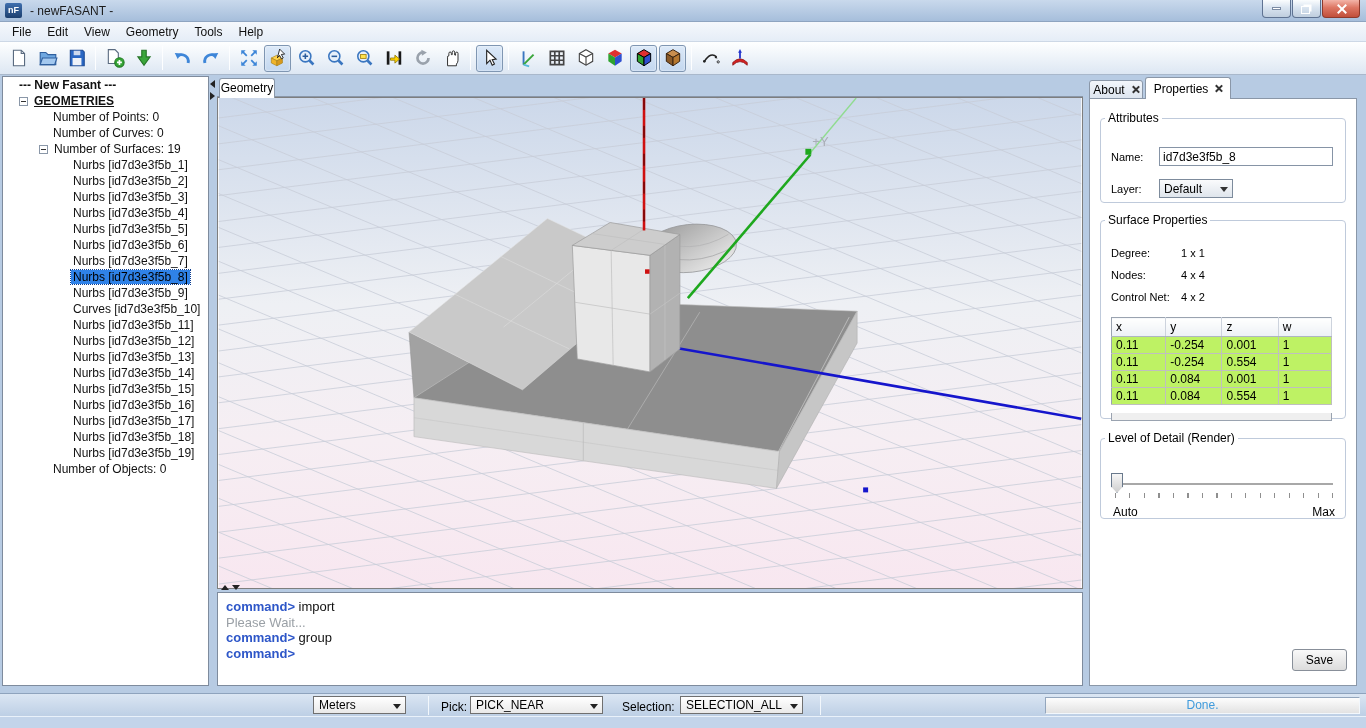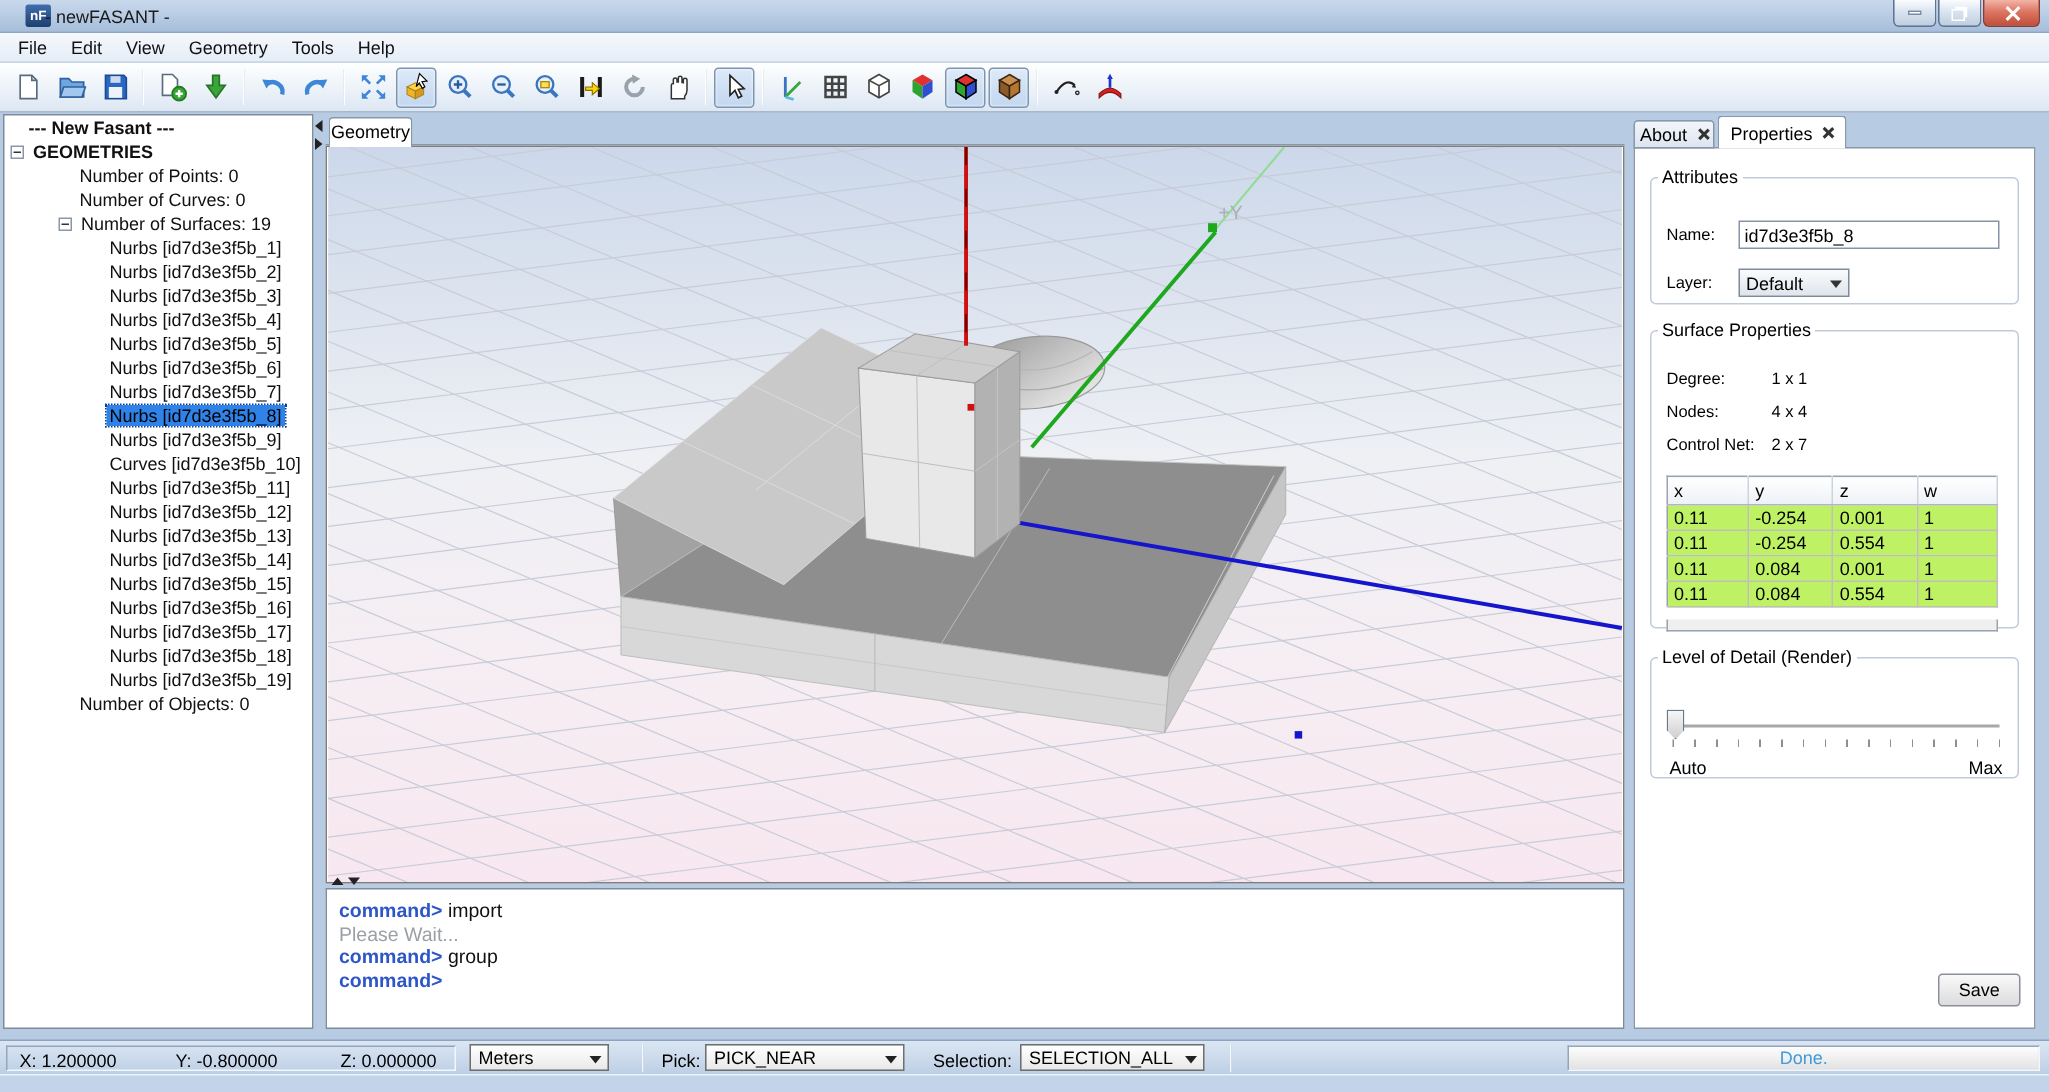--- a/index.html
+++ b/index.html
@@ -4,21 +4,21 @@
 <style>
   * { margin:0; padding:0; box-sizing:border-box; }
   html,body { width:1366px; height:728px; overflow:hidden;
     font-family:"Liberation Sans", sans-serif; background:#b7cbe3; position:relative; }
   .abs { position:absolute; }
 
   
   #titlebar { left:0; top:0; width:1366px; height:22px;
     background:linear-gradient(#c9d9ec,#a6bedb); border-bottom:1px solid #8ea4c0; }
   #appicon { left:5px; top:3px; width:17px; height:15px; background:linear-gradient(#3f6fae,#1c3f6e);
-    color:#fff; font-size:9px; font-weight:bold; text-align:center; line-height:15px; border-radius:2px;margin-left:12px; }
+    color:#fff; font-size:9px; font-weight:bold; text-align:center; line-height:15px; border-radius:2px; }
   #apptitle { left:30px; top:4px; font-size:12px; color:#1b1b1b; }
   .winbtn { top:0; height:18px; border:1px solid #5f7392; border-top:none; border-radius:0 0 4px 4px;
     background:linear-gradient(#fbfdfe,#d9e4f0 45%,#bfcede); display:flex; align-items:center; justify-content:center; }
   #btn-min { left:1262px; width:29px; } #btn-restore { left:1292px; width:29px; }
   #btn-close { left:1322px; width:38px; background:linear-gradient(#f3b4a8,#dd7663 45%,#c14f3a); border-color:#8e3a2c; }
   .minbar { width:9px; height:3px; background:#fff; border:1px solid #7b8ba3; }
   .restoreglyph { width:9px; height:8px; border:1px solid #fff; box-shadow:2px -2px 0 -0.5px #fff; margin-top:2px; margin-left:-2px; background:transparent; }
   .xicon { position:relative; width:9px; height:9px; }
   .xicon::before,.xicon::after { content:""; position:absolute; left:4px; top:-1px; width:2px; height:12px; background:#fff; }
   .xicon::before { transform:rotate(45deg);} .xicon::after { transform:rotate(-45deg);}
@@ -36,21 +36,21 @@
   .tsep { width:1px; height:24px; background:#aebccd; border-right:1px solid #fdfeff; margin:0 4px; }
 
   
   #treepanel { left:2px; top:76px; width:207px; height:610px; background:#fff; border:1px solid #7e8b9d; overflow:hidden; }
   .trow { height:16px; font-size:12px; color:#111; white-space:nowrap; display:flex; align-items:center; }
   .trow .lbl { padding:0 2px; }
   .bold { font-weight:bold; }
   .exp { display:inline-flex; align-items:center; justify-content:center; width:9px; height:9px;
     border:1px solid #8a97a8; background:#fff; margin-right:4px; flex:none; }
   .exp i { display:block; width:5px; height:1px; background:#333; }
-  .pl14{padding-left:14px;} .pl4{padding-left:4px;} .pl36{padding-left:36px;} .pl48{padding-left:48px;} .pl68{padding-left:68px;}
+  .pl14{padding-left:14px;} .pl4{padding-left:16px;text-decoration:underline;} .pl36{padding-left:36px;} .pl48{padding-left:48px;} .pl68{padding-left:68px;}
   .trow.sel .lbl { background:#2f82e8; color:#000; outline:1px dotted #0b3d91; }
 
   
   .tri { width:0; height:0; position:absolute; }
   #splitL { left:210px; top:80px; border-top:4px solid transparent; border-bottom:4px solid transparent; border-right:5px solid #222; }
   #splitR { left:210px; top:92px; border-top:4px solid transparent; border-bottom:4px solid transparent; border-left:5px solid #222; }
   #conUp { left:221px; top:585px; border-left:4px solid transparent; border-right:4px solid transparent; border-bottom:5px solid #222; }
   #conDn { left:232px; top:585px; border-left:4px solid transparent; border-right:4px solid transparent; border-top:5px solid #222; }
 
   
@@ -553,21 +553,21 @@
     </div>
   </fieldset>
 
   <fieldset id="fs-surf">
     <legend>Surface Properties</legend>
     <span class="flabel" style="left:10px;top:20px;">Degree:</span>
     <span class="flabel" style="left:80px;top:20px;">1  x  1</span>
     <span class="flabel" style="left:10px;top:42px;">Nodes:</span>
     <span class="flabel" style="left:80px;top:42px;">4  x  4</span>
     <span class="flabel" style="left:10px;top:64px;">Control Net:</span>
-    <span class="flabel" style="left:80px;top:64px;">2  x  7</span>
+    <span class="flabel" style="left:80px;top:64px;">4  x  2</span>
     <table id="cn-table">
       <thead>
           <tr>
         <th style="width:54px;">x</th>
         <th style="width:56px;">y</th>
         <th style="width:56px;">z</th>
         <th style="width:53px;">w</th>
       </tr>
         </thead>
       <tbody>
@@ -606,25 +606,20 @@
     <div id="lod-handle"></div>
     <div id="lod-ticks"></div>
     <span id="lod-min">Auto</span>
     <span id="lod-max">Max</span>
   </fieldset>
 
   <button id="save-btn">Save</button>
 </div>
 
 <div id="statusbar" class="abs">
-  <div id="seg-coords" class="sunken">
-    <span class="scoord" style="left:8px;"><span>X:</span>&nbsp;<span>1.200000</span></span>
-    <span class="scoord" style="left:112px;"><span>Y:</span>&nbsp;<span>-0.800000</span></span>
-    <span class="scoord" style="left:222px;"><span>Z:</span>&nbsp;<span>0.000000</span></span>
-  </div>
   <div class="scombo" style="left:313px;width:93px;">
     <span>Meters</span>
     <span class="arrow"></span>
   </div>
   <div class="sdiv" style="left:428px;"></div>
   <span class="slabel" style="left:441px;">Pick:</span>
   <div class="scombo" style="left:470px;width:133px;">
     <span>PICK_NEAR</span>
     <span class="arrow"></span>
   </div>

